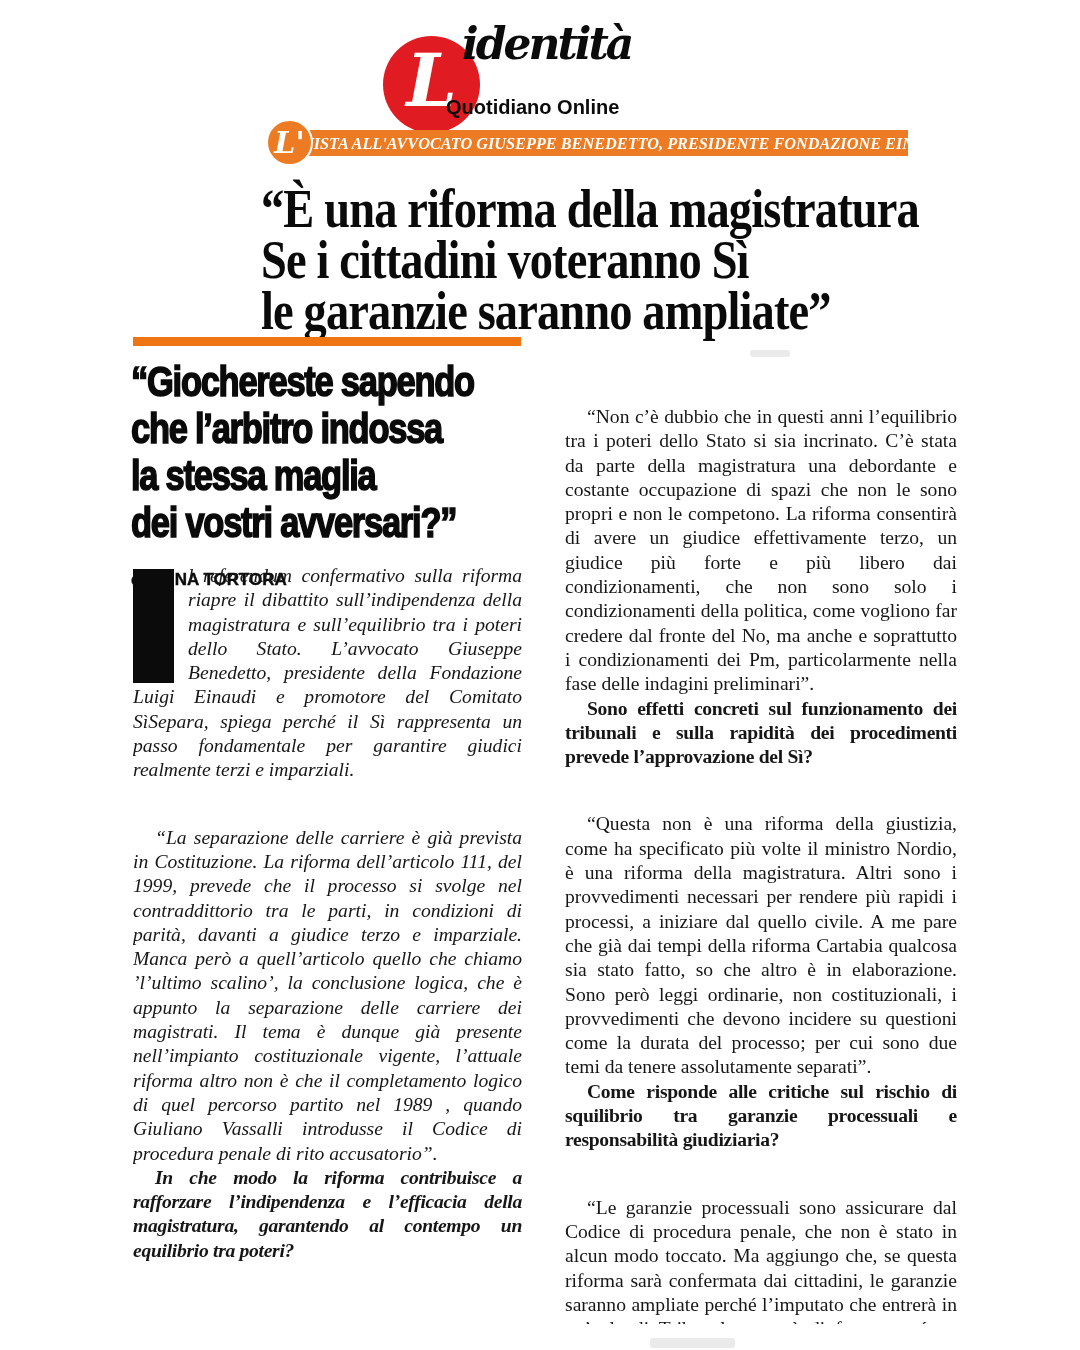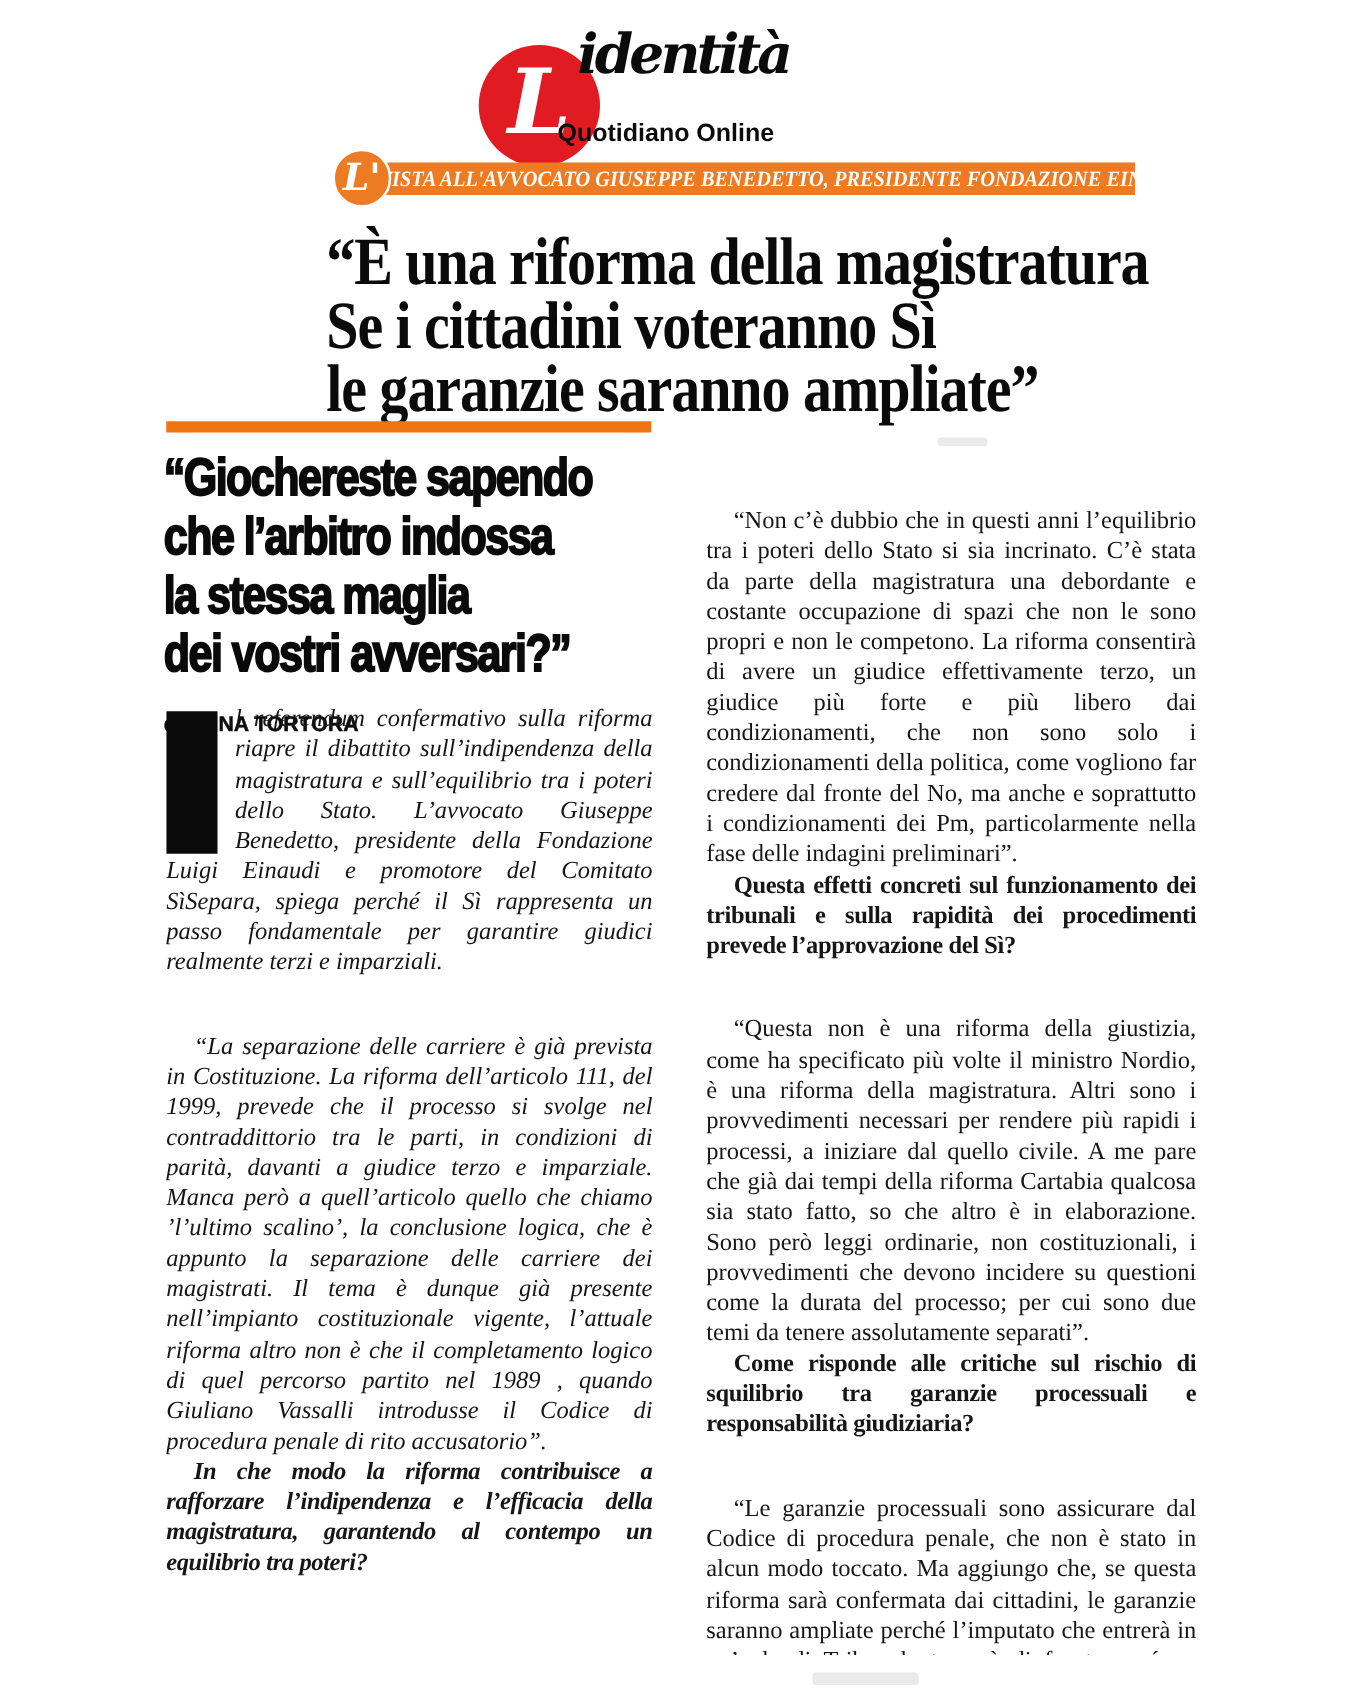--- a/index.html
+++ b/index.html
@@ -160,21 +160,21 @@
     <div class="byline">di ANNA TORTORA</div>
   </div>
 
   <div class="col col-left">
       <p class="para lead"><span class="dropcap">I</span>l referendum confermativo sulla riforma riapre il dibattito sull’indipendenza della magistratura e sull’equilibrio tra i poteri dello Stato. L’avvocato Giuseppe Benedetto, presidente della Fondazione Luigi Einaudi e promotore del Comitato SìSepara, spiega perché il Sì rappresenta un passo fondamentale per garantire giudici realmente terzi e imparziali.</p>
       <p class="para answer">“La separazione delle carriere è già prevista in Costituzione. La riforma dell’articolo 111, del 1999, prevede che il processo si svolge nel contraddittorio tra le parti, in condizioni di parità, davanti a giudice terzo e imparziale. Manca però a quell’articolo quello che chiamo ’l’ultimo scalino’, la conclusione logica, che è appunto la separazione delle carriere dei magistrati. Il tema è dunque già presente nell’impianto costituzionale vigente, l’attuale riforma altro non è che il completamento logico di quel percorso partito nel 1989 , quando Giuliano Vassalli introdusse il Codice di procedura penale di rito accusatorio”.</p>
       <p class="para question">In che modo la riforma contribuisce a rafforzare l’indipendenza e l’efficacia della magistratura, garantendo al contempo un equilibrio tra poteri?</p>
     </div>
   <div class="col col-right">
       <p class="para answer">“Non c’è dubbio che in questi anni l’equilibrio tra i poteri dello Stato si sia incrinato. C’è stata da parte della magistratura una debordante e costante occupazione di spazi che non le sono propri e non le competono. La riforma consentirà di avere un giudice effettivamente terzo, un giudice più forte e più libero dai condizionamenti, che non sono solo i condizionamenti della politica, come vogliono far credere dal fronte del No, ma anche e soprattutto i condizionamenti dei Pm, particolarmente nella fase delle indagini preliminari”.</p>
-      <p class="para question">Questa effetti concreti sul funzionamento dei tribunali e sulla rapidità dei procedimenti prevede l’approvazione del Sì?</p>
+      <p class="para question">Sono effetti concreti sul funzionamento dei tribunali e sulla rapidità dei procedimenti prevede l’approvazione del Sì?</p>
       <p class="para answer">“Questa non è una riforma della giustizia, come ha specificato più volte il ministro Nordio, è una riforma della magistratura. Altri sono i provvedimenti necessari per rendere più rapidi i processi, a iniziare dal quello civile. A me pare che già dai tempi della riforma Cartabia qualcosa sia stato fatto, so che altro è in elaborazione. Sono però leggi ordinarie, non costituzionali, i provvedimenti che devono incidere su questioni come la durata del processo; per cui sono due temi da tenere assolutamente separati”.</p>
       <p class="para question">Come risponde alle critiche sul rischio di squilibrio tra garanzie processuali e responsabilità giudiziaria?</p>
       <p class="para answer">“Le garanzie processuali sono assicurare dal Codice di procedura penale, che non è stato in alcun modo toccato. Ma aggiungo che, se questa riforma sarà confermata dai cittadini, le garanzie saranno ampliate perché l’imputato che entrerà in un’aula di Tribunale troverà di fronte a sé un giudice realmente terzo e realmente imparziale, distinto e distante da accusa e difesa. Non mi stancherò mai di ribadire un concetto fondamentale: un giudice non deve solo essere terzo ma deve anche apparire come tale e a chi sostiene che questo oggi sia un falso problema, domando: giochereste una partita sapendo che l’arbitro indossa la stessa maglia dei vostri avversari?”</p>
     </div>
 
   <div class="artifact artifact-top"></div>
   <div class="artifact artifact-bottom"></div>
 
 </div>
 

